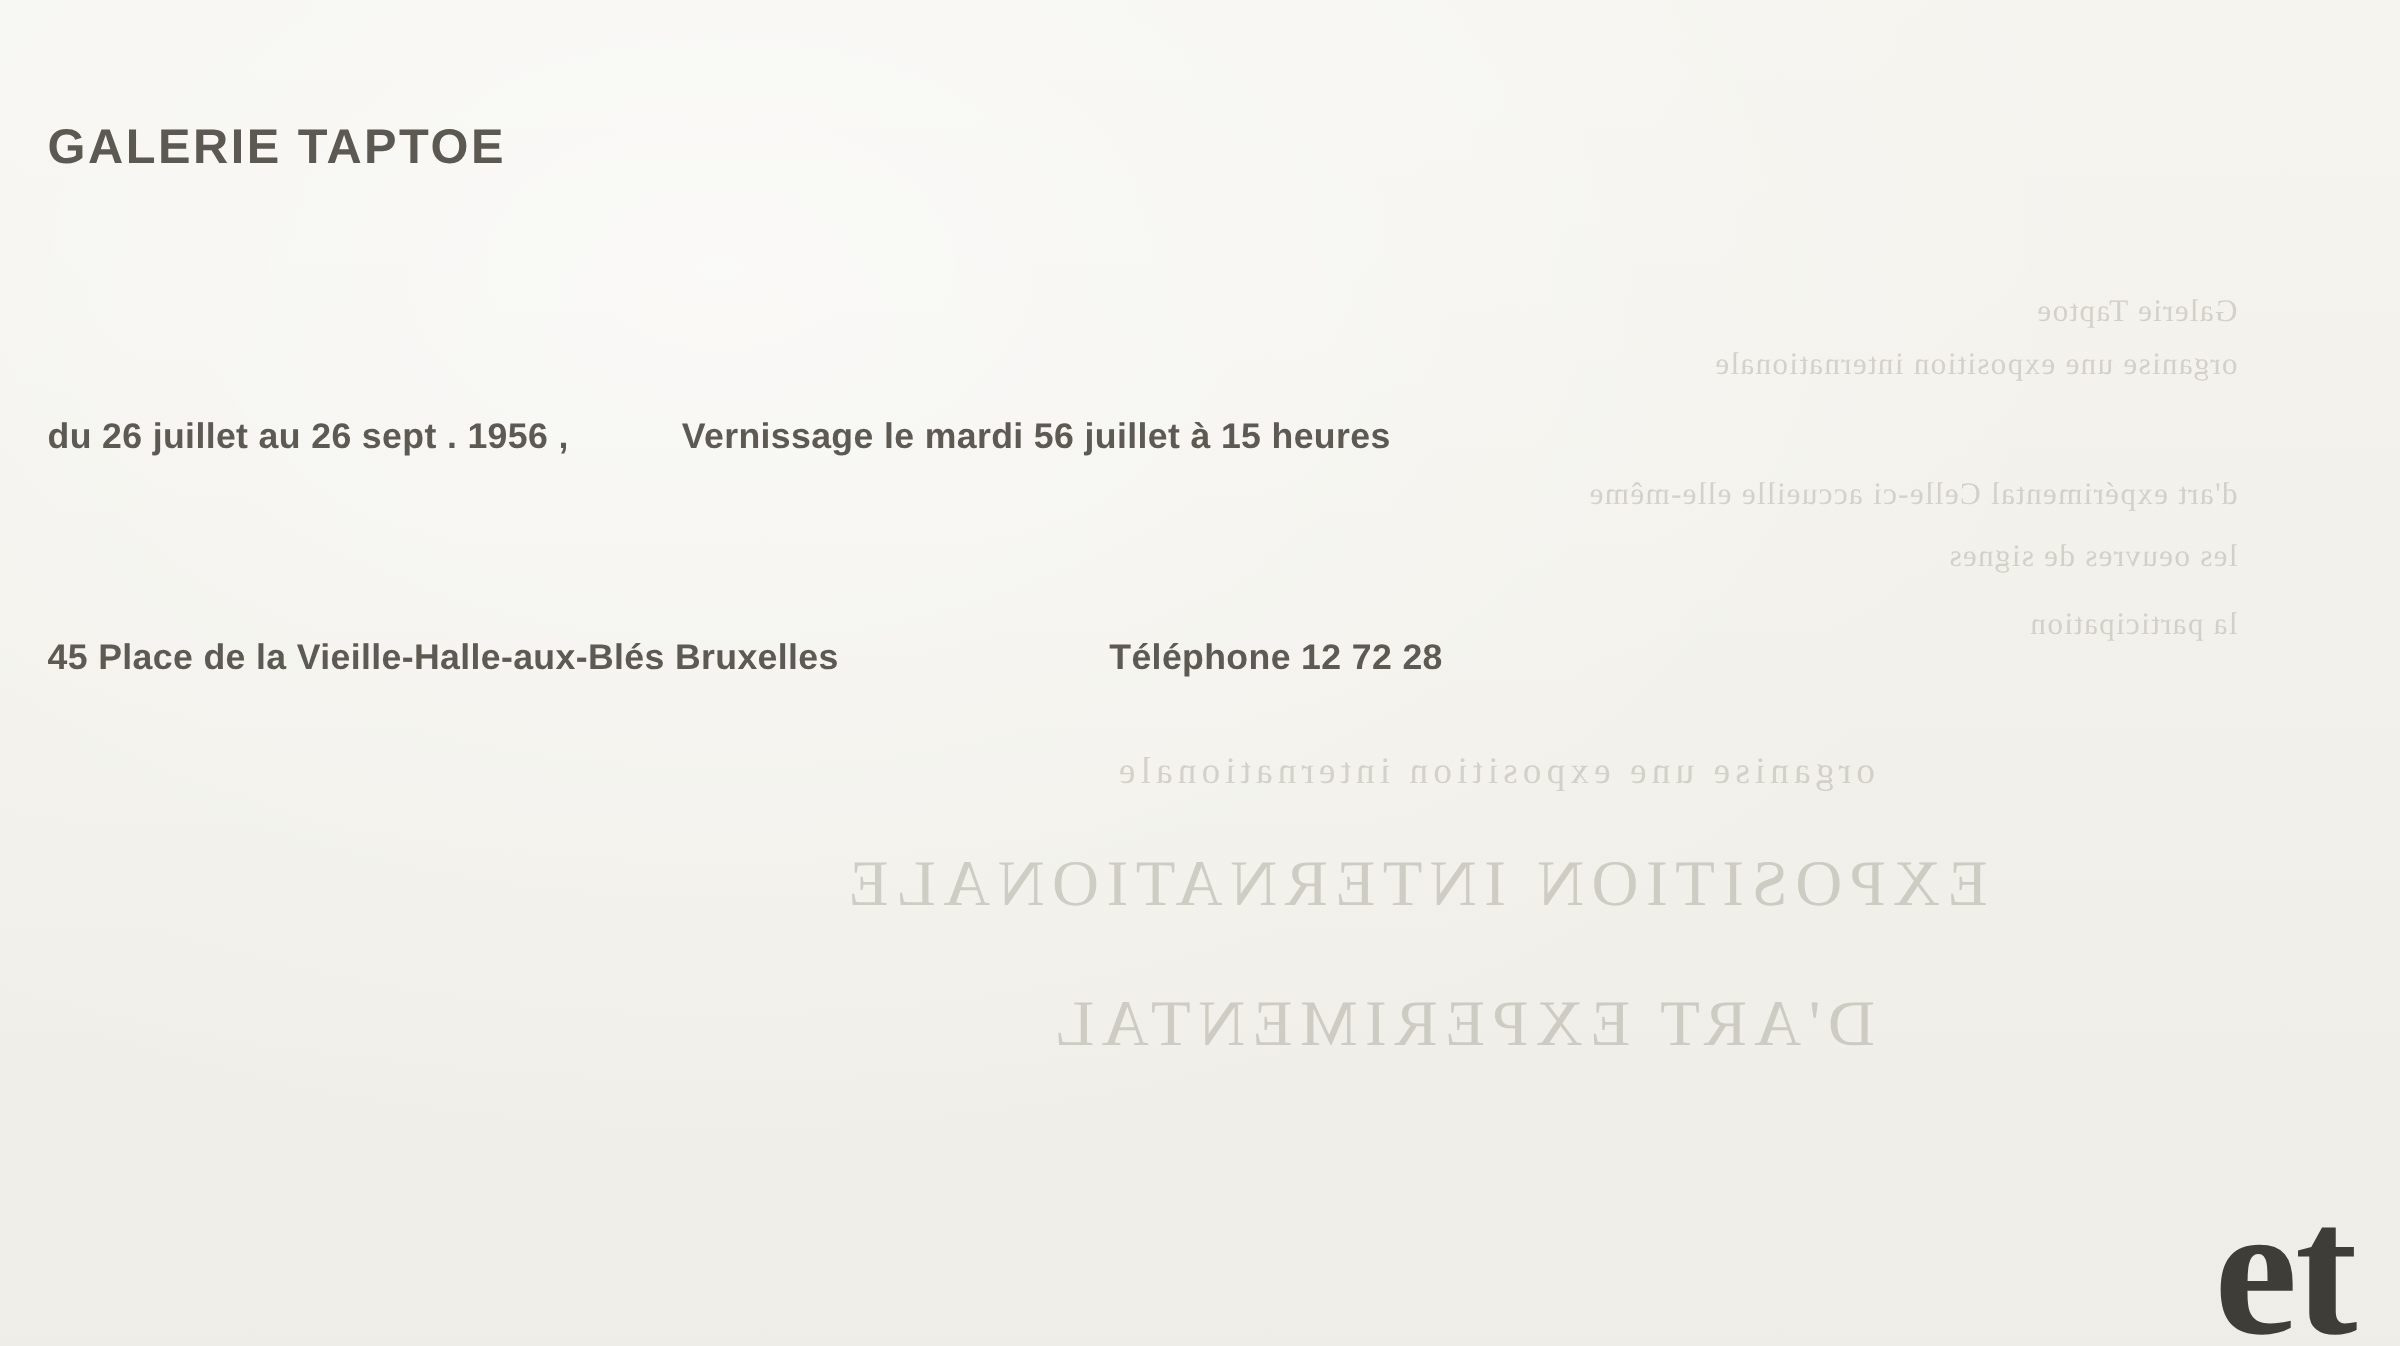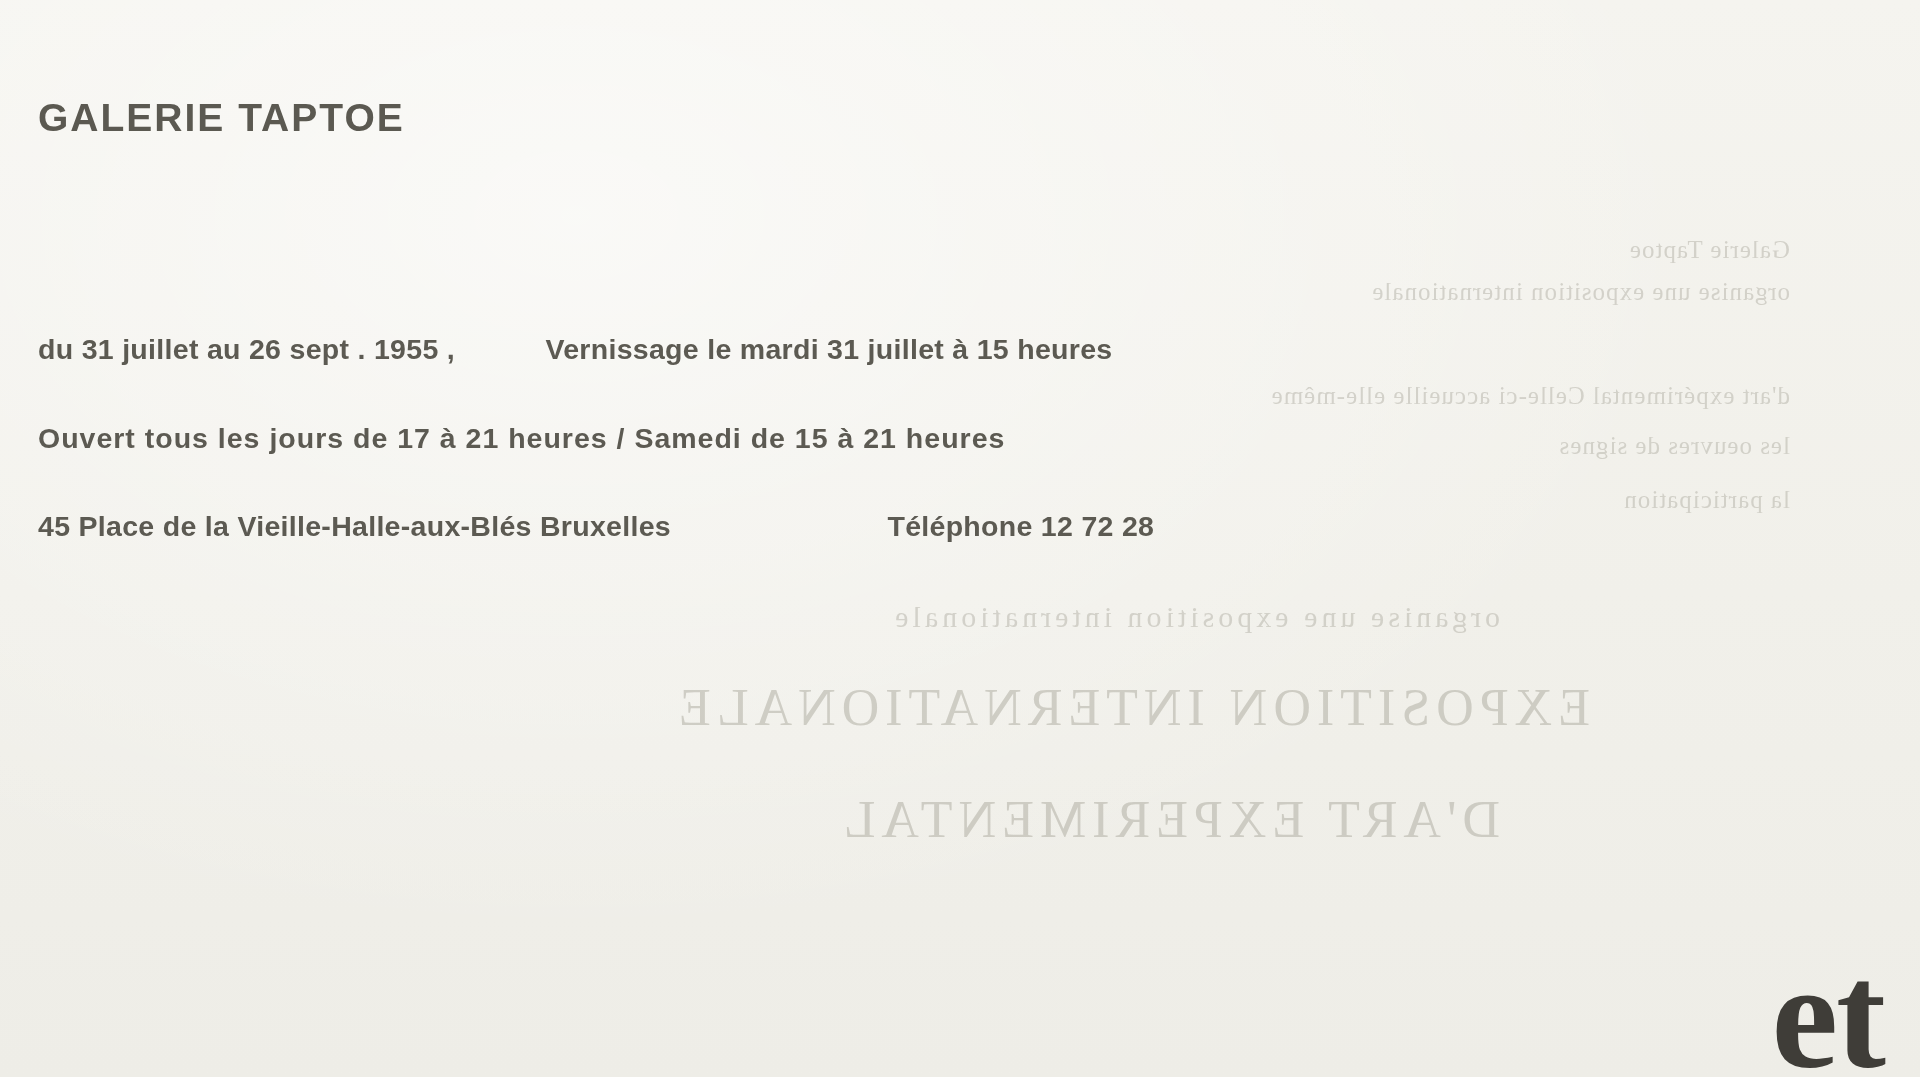--- a/index.html
+++ b/index.html
@@ -112,26 +112,25 @@
     <div class="st-line st-small" style="left:130px; top:432px;">les oeuvres de signes</div>
     <div class="st-line st-small" style="left:130px; top:486px;">la participation</div>
     <div class="st-line st-mid" style="left:420px; top:600px;">organise une exposition internationale</div>
     <div class="st-line st-big" style="left:330px; top:678px;">EXPOSITION  INTERNATIONALE</div>
     <div class="st-line st-big" style="left:420px; top:790px;">D'ART  EXPERIMENTAL</div>
   </div>
 
   <div class="front" id="gallery-title">GALERIE TAPTOE</div>
 
   <div class="front info-line" id="line-dates">
-    <span>du 31 juillet au 26 sept . 1955 ,</span>
+    <span>du 26 juillet au 26 sept . 1956 ,</span>
     <span class="gap-lg"></span>
-    <span>Vernissage le mardi 31 juillet à 15 heures</span>
+    <span>Vernissage le mardi 56 juillet à 15 heures</span>
   </div>
 
-  <div class="front info-line" id="line-hours">Ouvert  tous  les  jours  de  17  à  21  heures  /  Samedi  de  15  à  21  heures</div>
 
   <div class="front info-line" id="line-address">
     <span>45 Place de la Vieille-Halle-aux-Blés Bruxelles</span>
     <span class="gap-xl"></span>
     <span>Téléphone 12 72 28</span>
   </div>
 
   <div id="et-logo">et</div>
 
 </div>

